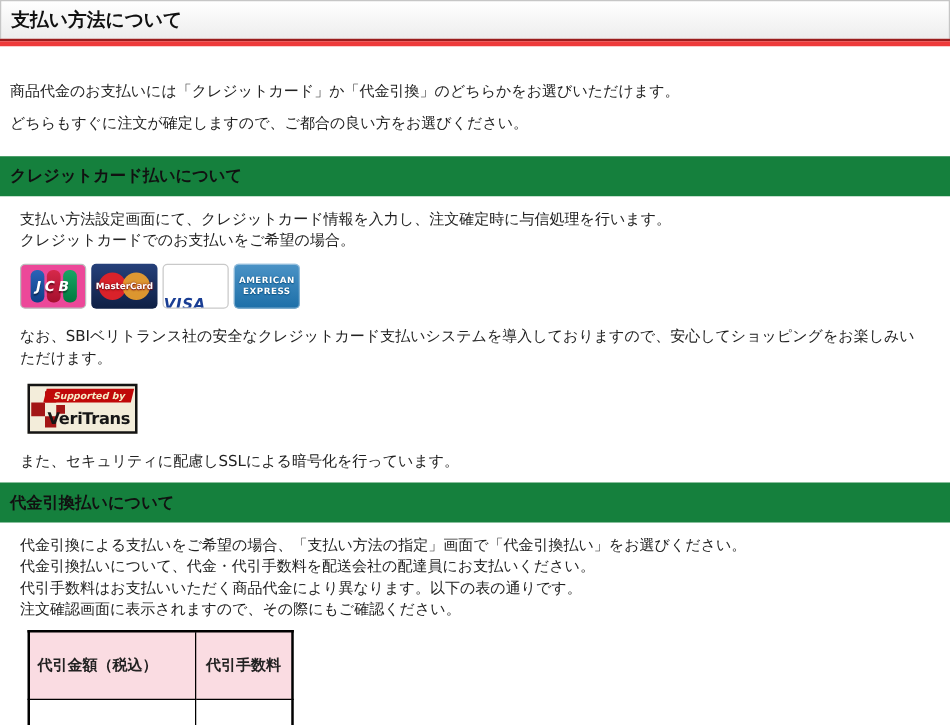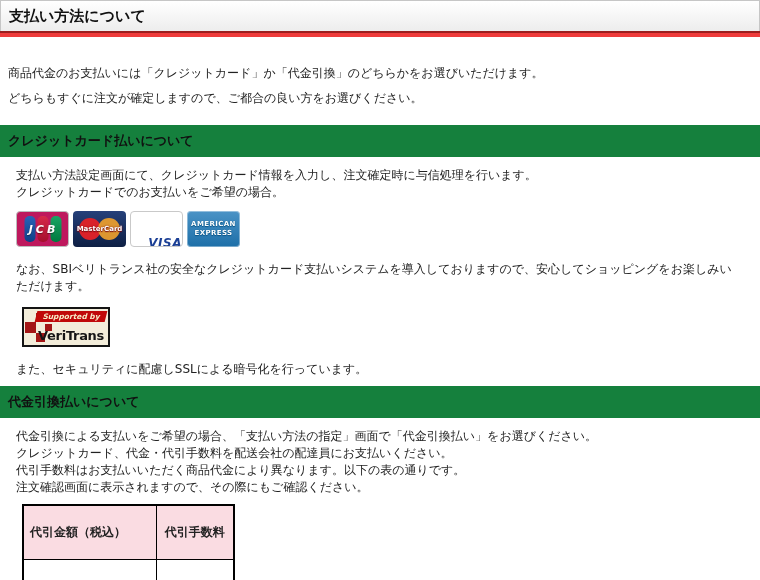--- a/index.html
+++ b/index.html
@@ -45,21 +45,21 @@
   
   .cards-row { display: flex; gap: 4px; margin: 10px 0 0 16px; }
   .card {
     width: 53px; height: 36px;
     border-radius: 4px;
     position: relative;
     overflow: hidden;
     flex-shrink: 0;
   }
   
-  .card-jcb { background: #be185d; border: 1px solid #bcbcbc; }
+  .card-jcb { background: #ec4899; border: 1px solid #bcbcbc; }
   .jcb-stripes {
     position: absolute; left: 50%; top: 50%;
     transform: translate(-50%, -50%);
     display: flex; gap: 2px;
   }
   .jcb-stripe { width: 11px; height: 26px; border-radius: 5px; }
   .jcb-blue  { background: linear-gradient(#2a63b8, #0d3f86); }
   .jcb-red   { background: linear-gradient(#d6294a, #a50f2d); }
   .jcb-green { background: linear-gradient(#19a564, #00793f); }
   .jcb-text {
@@ -77,21 +77,21 @@
   .mc-text {
     position: absolute; left: 50%; top: 50%;
     transform: translate(-50%, -50%);
     color: #fff; font-weight: bold; font-size: 7px;
     white-space: nowrap;
     text-shadow: 0 0 2px #7a0c12, 0 1px 1px #7a0c12;
   }
   
   .card-visa { background: #fff; border: 1px solid #c9c9c9; display: flex; flex-direction: column; }
   .visa-top    { height: 9px; background: linear-gradient(#5b86cf, #1d4f9e); }
-  .visa-mid    { flex: 1; display: flex; align-items: center; justify-content: flex-end; margin-top: 24px; }
+  .visa-mid    { flex: 1; display: flex; align-items: center; justify-content: flex-start; margin-top: 24px; }
   .visa-text   { color: #1a3e94; font-weight: bold; font-style: italic; font-size: 12px; letter-spacing: 0.5px; }
   .visa-bottom { height: 9px; background: linear-gradient(#f7b733, #ee9d00); }
   
   .card-amex {
     background: linear-gradient(#4b93c6, #1d6fa8);
     box-shadow: inset 0 0 0 1px rgba(255,255,255,.4);
     display: flex; flex-direction: column; align-items: center; justify-content: center;
   }
   .amex-line {
     color: #fff; font-weight: bold; font-size: 7px;
@@ -213,21 +213,21 @@
 </div>
 
 <p class="note">また、セキュリティに配慮しSSLによる暗号化を行っています。</p>
 
 <div class="section-bar" style="margin-top:8px;">
   <span>代金引換払いについて</span>
 </div>
 
 <div class="body-block">
   <p>代金引換による支払いをご希望の場合、「支払い方法の指定」画面で「代金引換払い」をお選びください。</p>
-  <p>クレジットカード、代金・代引手数料を配送会社の配達員にお支払いください。</p>
+  <p>代金引換払いについて、代金・代引手数料を配送会社の配達員にお支払いください。</p>
   <p>代引手数料はお支払いいただく商品代金により異なります。以下の表の通りです。</p>
   <p>注文確認画面に表示されますので、その際にもご確認ください。</p>
 </div>
 
 <table class="fee-table">
   <thead>
     <tr>
       <th class="th-amount">代引金額（税込）</th>
       <th class="th-fee">代引手数料</th>
     </tr>

